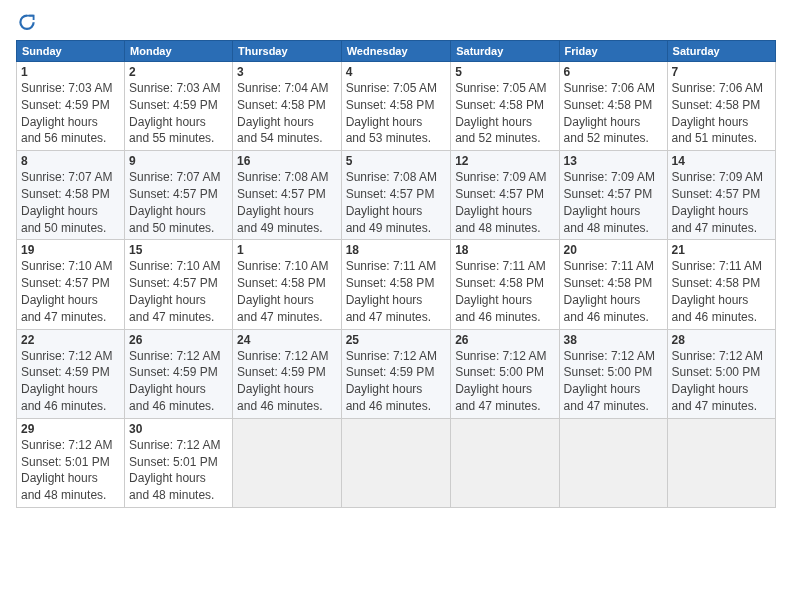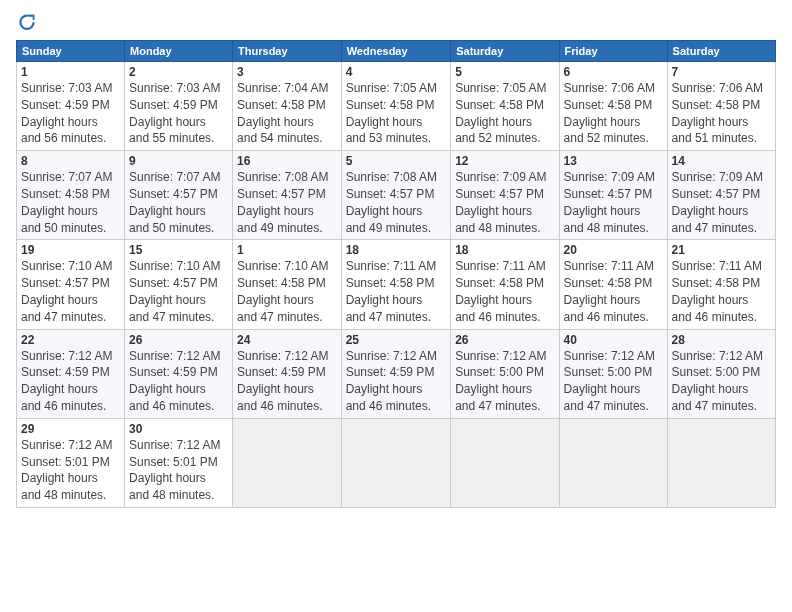--- a/index.html
+++ b/index.html
@@ -369,21 +369,21 @@
           <td>
         <span class="day-number">26</span>
         <div class="day-info">
           Sunrise: 7:12 AM<br>
           Sunset: 5:00 PM<br>
           Daylight hours<br>
           and 47 minutes.
         </div>
       </td>
           <td>
-        <span class="day-number">40</span>
+        <span class="day-number">38</span>
         <div class="day-info">
           Sunrise: 7:12 AM<br>
           Sunset: 5:00 PM<br>
           Daylight hours<br>
           and 47 minutes.
         </div>
       </td>
           <td>
         <span class="day-number">28</span>
         <div class="day-info">

